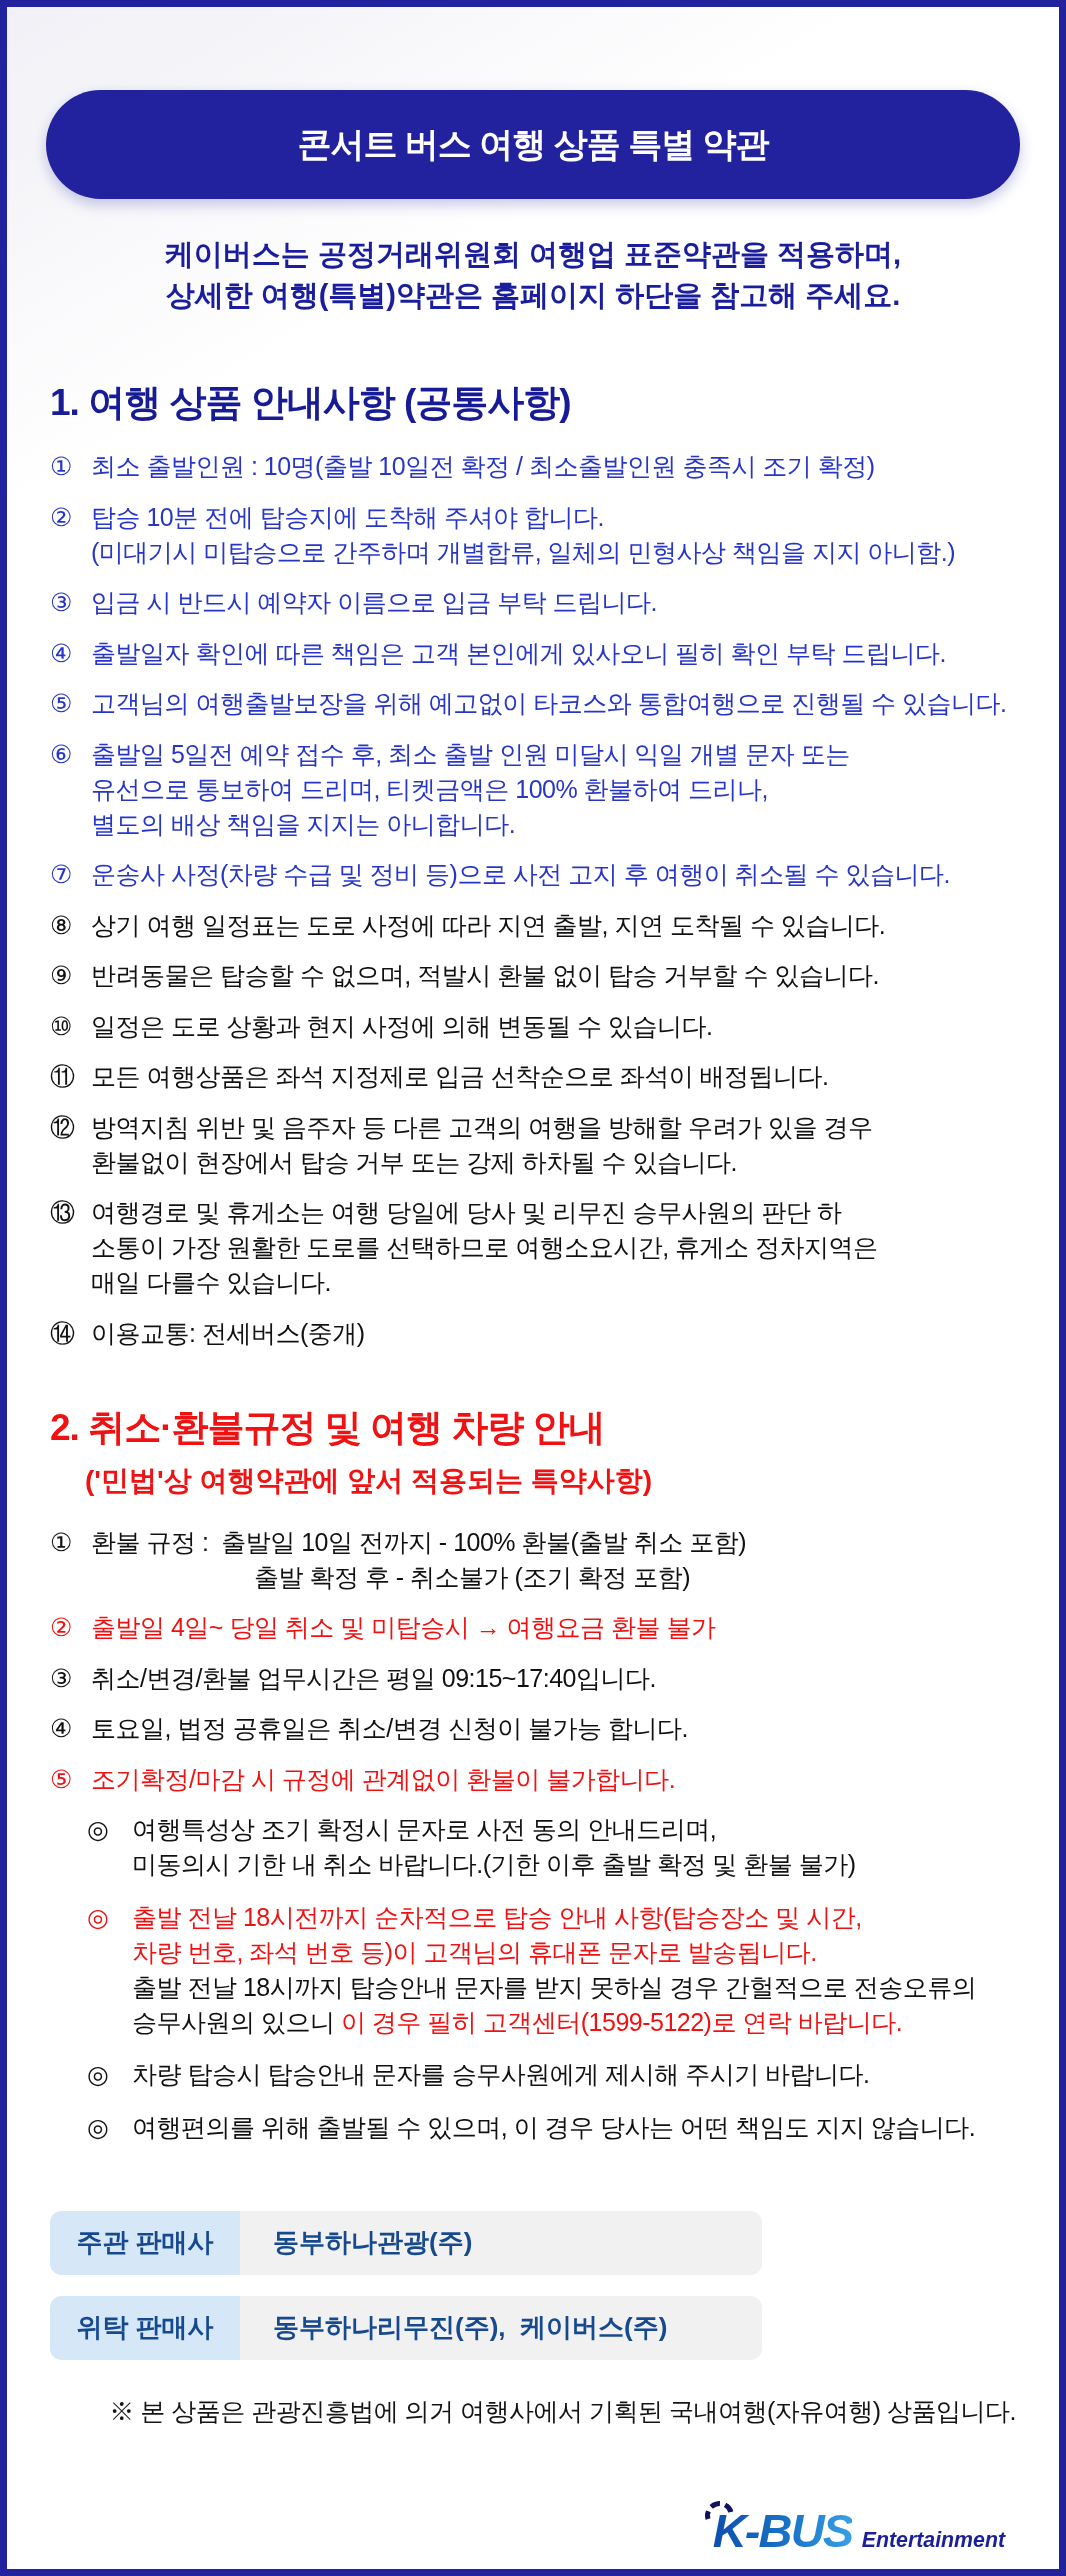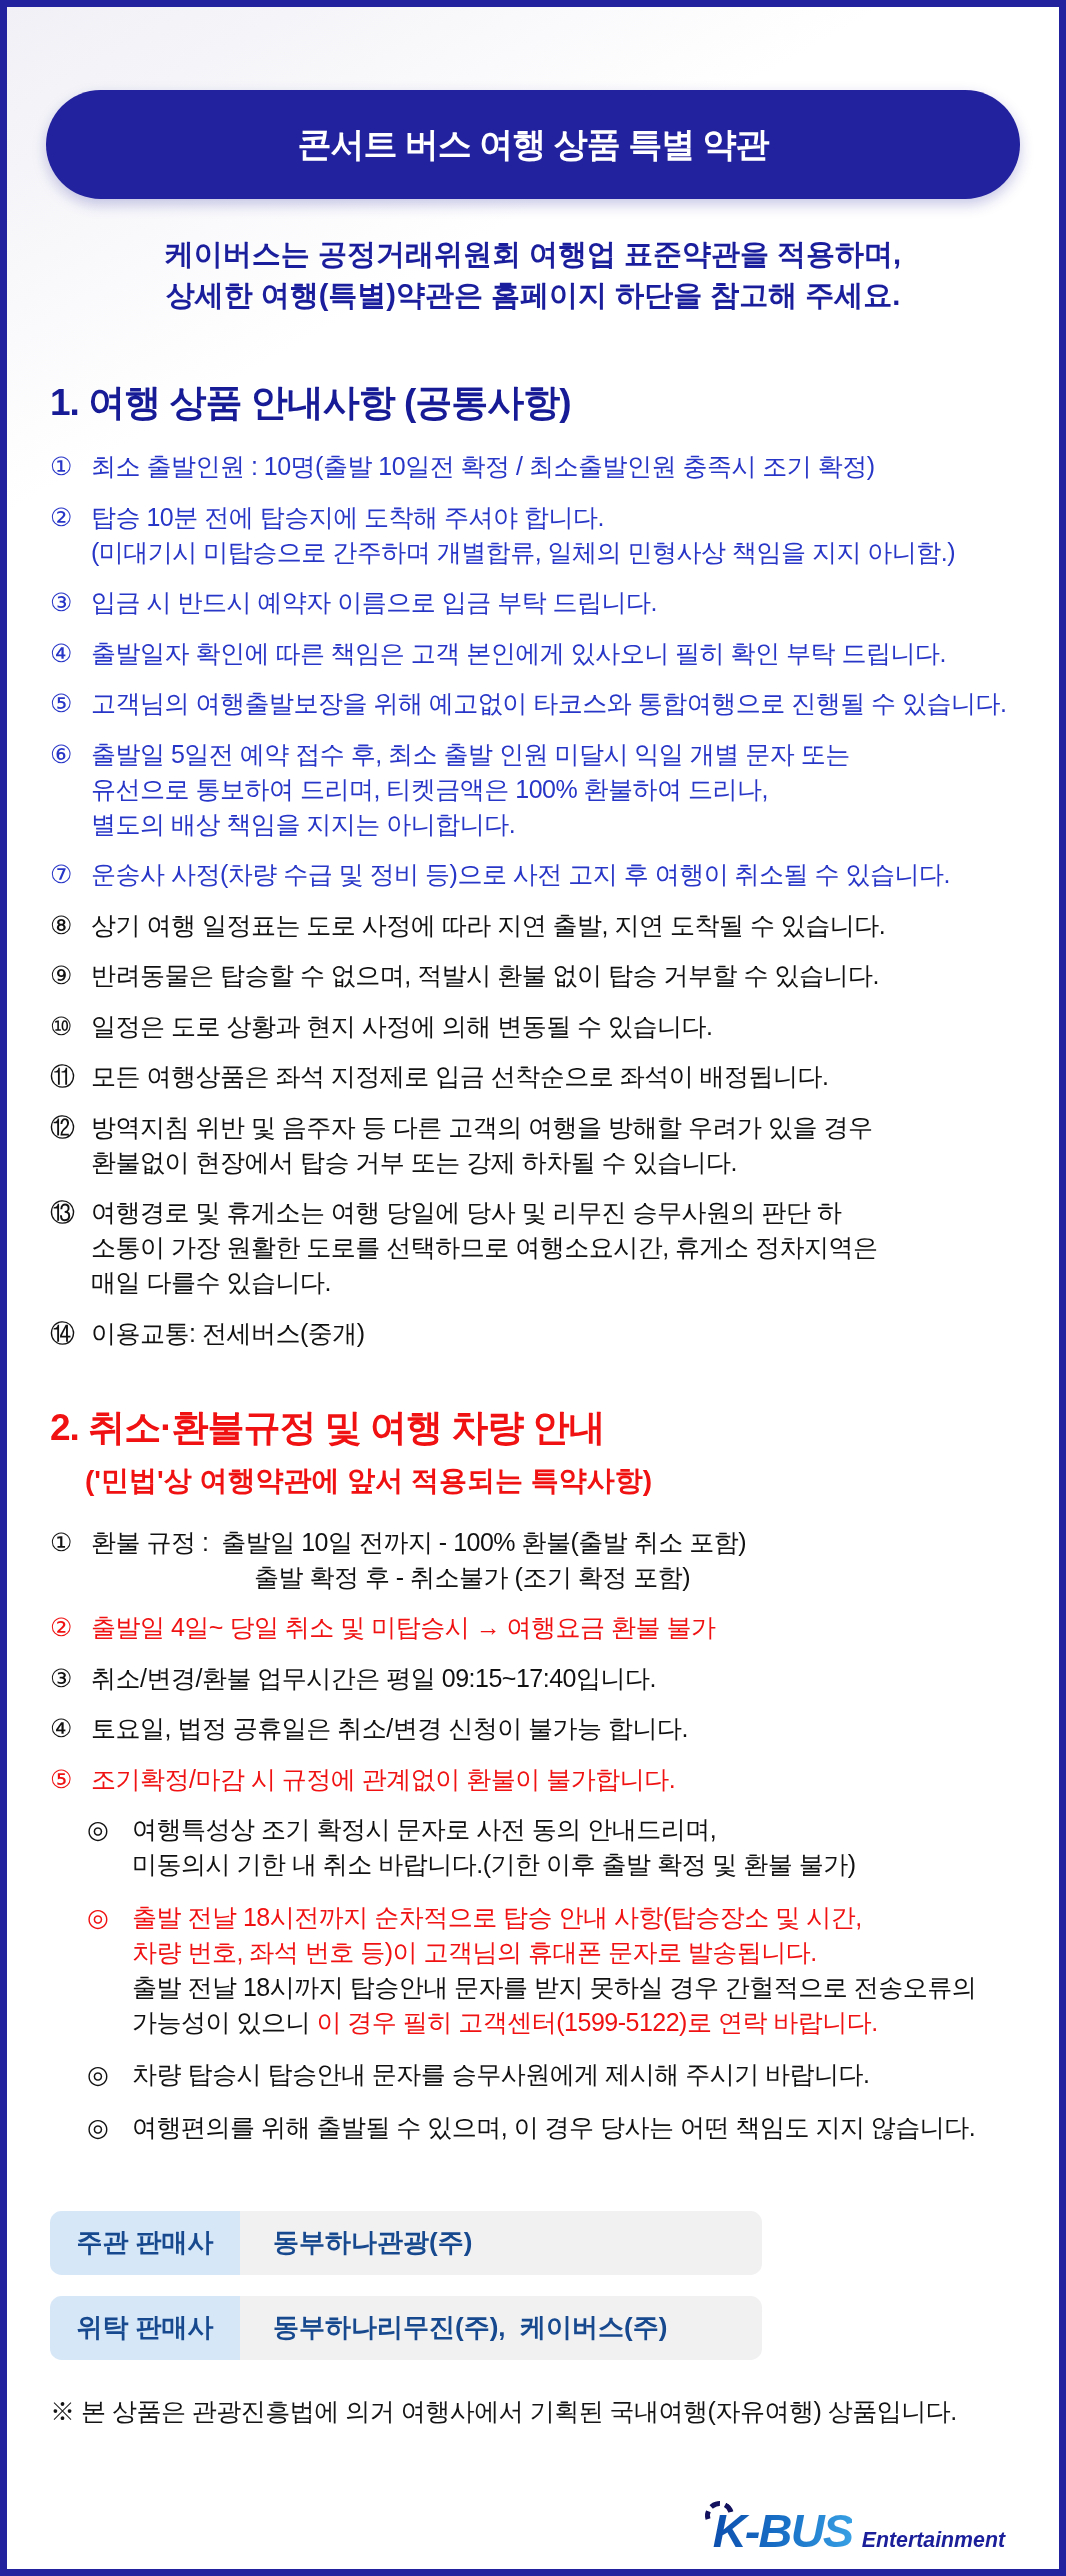--- a/index.html
+++ b/index.html
@@ -75,21 +75,21 @@
   }
   .info-value {
     flex:1; background:#f1f1f2;
     color:#17498f; font-size:26px; font-weight:700;
     display:flex; align-items:center; padding-left:33px;
     white-space:pre;
   }
   
   .footnote {
     margin-top:35px;
-    color:#141414; font-size:25px; font-weight:500; letter-spacing:-0.5px;
+    color:#141414; font-size:25px; font-weight:500; letter-spacing:-0.5px;text-align:right;
   }
   .logo-row {
     position:absolute; right:54px; bottom:11px;
     display:flex; align-items:baseline; gap:9.7px;
   }
   .logo-main {
     position:relative;
     font-size:47px; font-weight:800; font-style:italic;
     letter-spacing:-1.9px;
     background:linear-gradient(90deg,#0d4fae 0%,#1a73c8 55%,#38a0e4 100%);
@@ -218,21 +218,21 @@
         <div class="tc-item">
           <span class="marker c-black">◎</span>
           <div class="tc-line"><span class="c-black">여행특성상 조기 확정시 문자로 사전 동의 안내드리며,</span></div>
           <div class="tc-line"><span class="c-black">미동의시 기한 내 취소 바랍니다.(기한 이후 출발 확정 및 환불 불가)</span></div>
         </div>
         <div class="tc-item">
           <span class="marker c-red">◎</span>
           <div class="tc-line"><span class="c-red">출발 전날 18시전까지 순차적으로 탑승 안내 사항(탑승장소 및 시간,</span></div>
           <div class="tc-line"><span class="c-red">차량 번호, 좌석 번호 등)이 고객님의 휴대폰 문자로 발송됩니다.</span></div>
           <div class="tc-line"><span class="c-black">출발 전날 18시까지 탑승안내 문자를 받지 못하실 경우 간헐적으로 전송오류의</span></div>
-          <div class="tc-line"><span class="c-black">가능성이 있으니 </span><span class="c-red">이 경우 필히 고객센터(1599-5122)로 연락 바랍니다.</span></div>
+          <div class="tc-line"><span class="c-black">승무사원의 있으니 </span><span class="c-red">이 경우 필히 고객센터(1599-5122)로 연락 바랍니다.</span></div>
         </div>
         <div class="tc-item">
           <span class="marker c-black">◎</span>
           <div class="tc-line"><span class="c-black">차량 탑승시 탑승안내 문자를 승무사원에게 제시해 주시기 바랍니다.</span></div>
         </div>
         <div class="tc-item">
           <span class="marker c-black">◎</span>
           <div class="tc-line"><span class="c-black">여행편의를 위해 출발될 수 있으며, 이 경우 당사는 어떤 책임도 지지 않습니다.</span></div>
         </div>
       </div>

